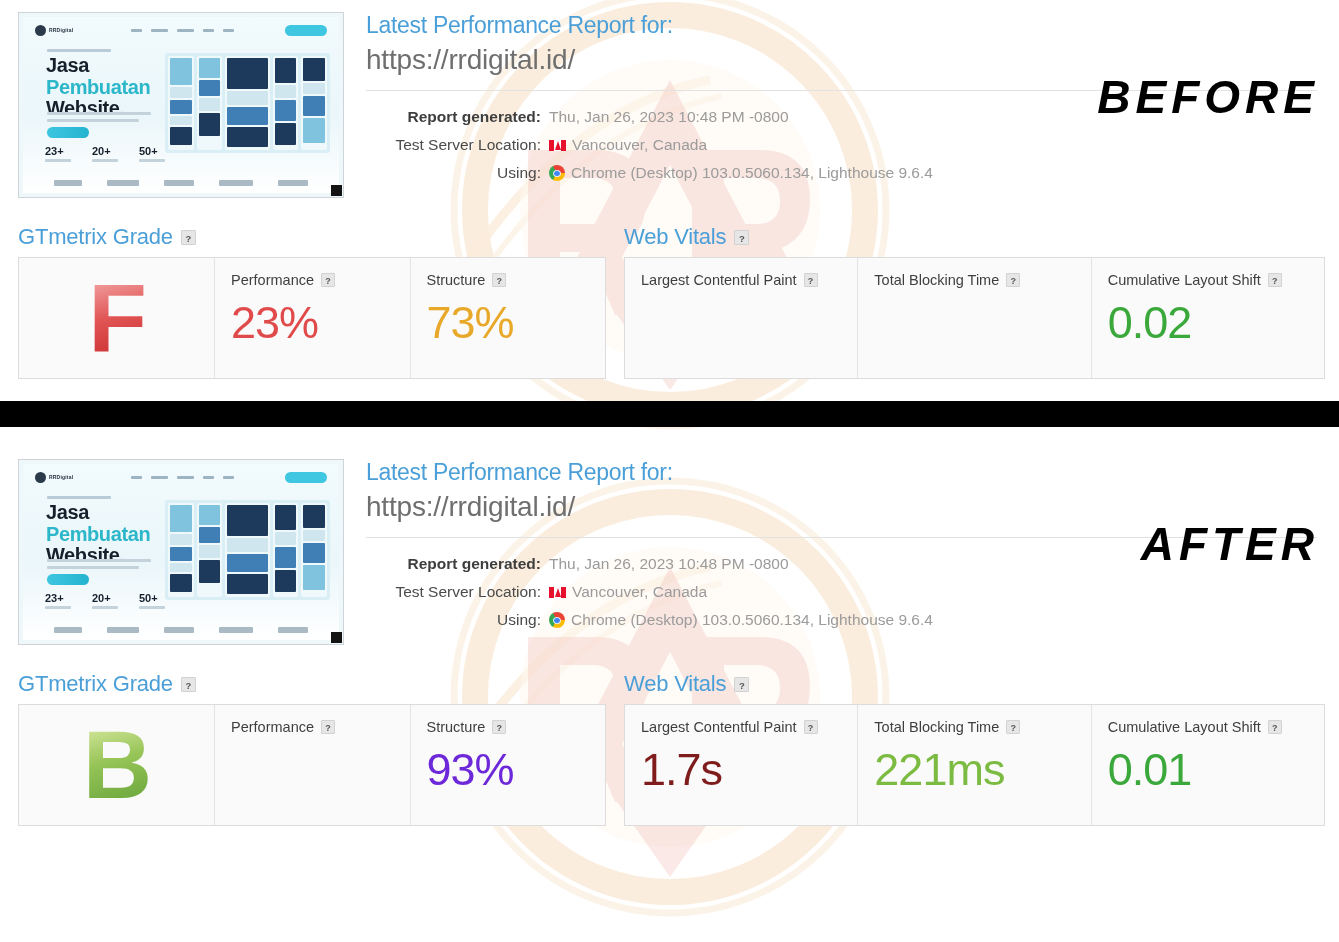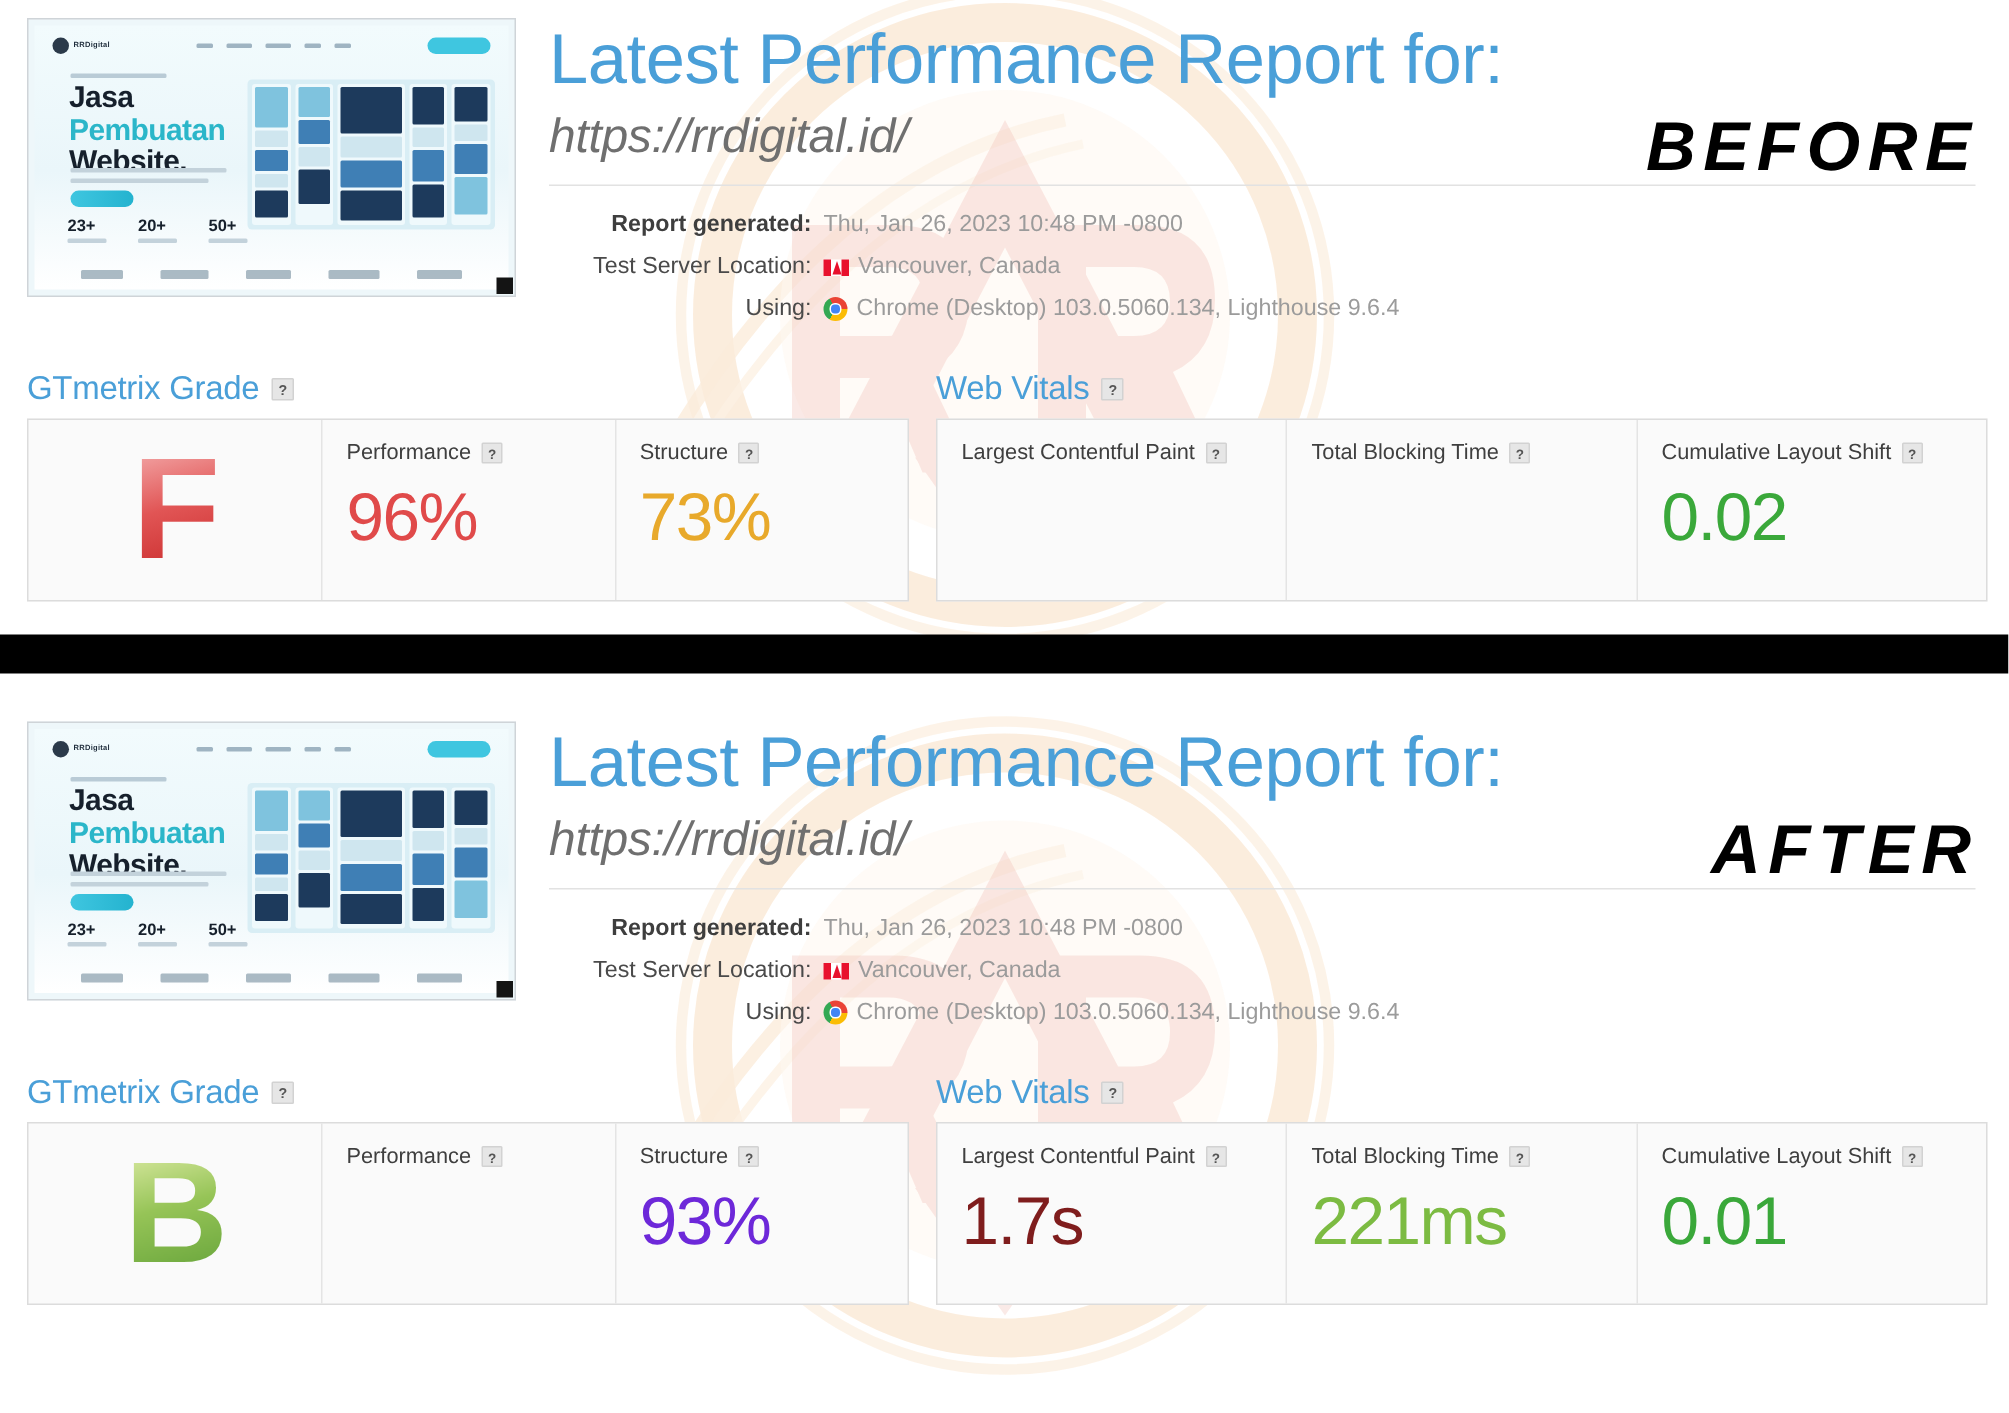--- a/index.html
+++ b/index.html
@@ -54,24 +54,24 @@
   .tb-cell.l{background:#7fc3de;}
   .tb-cell.m{background:#3f7fb5;}
   .tb-cell.g{background:#cfe6ef;}
   .tb-logos{position:absolute;left:0;right:0;bottom:7px;display:flex;justify-content:space-around;align-items:center;padding:0 18px;}
   .tb-logos span{display:block;height:6px;background:#8fa3b0;border-radius:1px;opacity:.75;}
   .tb-badge{position:absolute;right:1px;bottom:1px;width:11px;height:11px;background:#141414;}
 
   
   .rep-head{flex:1 1 auto;padding-left:18px;position:relative;min-width:0;}
   .rep-title{
-    font-size:47px;color:#4a9fd8;font-weight:400;letter-spacing:-.3px;line-height:1.15;
+    font-size:23px;color:#4a9fd8;font-weight:400;letter-spacing:-.3px;line-height:1.15;
     white-space:nowrap;
   }
-  .rep-url{font-size:32px;color:#6f6f6f;font-weight:400;margin-top:6px;letter-spacing:-.2px;font-style:italic;}
+  .rep-url{font-size:28px;color:#6f6f6f;font-weight:400;margin-top:6px;letter-spacing:-.2px;}
   .rep-rule{height:1px;background:#e2e2e2;margin:14px 0 0 0;width:951px;}
   .rep-meta{margin-top:12px;font-size:15.5px;line-height:28px;}
   .meta-row{display:flex;}
   .meta-k{width:175px;text-align:right;color:#3e3e3e;font-weight:700;flex:0 0 auto;}
   .meta-k.light{font-weight:400;color:#4a4a4a;}
   .meta-v{color:#9b9b9b;padding-left:8px;display:flex;align-items:center;gap:6px;white-space:nowrap;}
 
   .flag{width:17px;height:11px;position:relative;display:inline-block;background:#fff;flex:0 0 auto;}
   .flag::before,.flag::after{content:"";position:absolute;top:0;bottom:0;width:4.6px;background:#e8112d;}
   .flag::before{left:0}.flag::after{right:0}
@@ -284,21 +284,21 @@
       </div>
       <div class="cards">
         <div class="card grade-cell">
           <span class="grade-letter" style="background-image:linear-gradient(165deg,#f6b7b7 0%,#e15555 48%,#c52424 100%);">F</span>
         </div>
         <div class="card">
           <div class="card-lab">
               <span>Performance</span>
               <span class="q sm">?</span>
             </div>
-          <div class="card-val" style="color:#e04a4a">96%</div>
+          <div class="card-val" style="color:#e04a4a">23%</div>
         </div>
         <div class="card">
           <div class="card-lab">
               <span>Structure</span>
               <span class="q sm">?</span>
             </div>
           <div class="card-val" style="color:#e8a92b">73%</div>
         </div>
       </div>
     </div>

